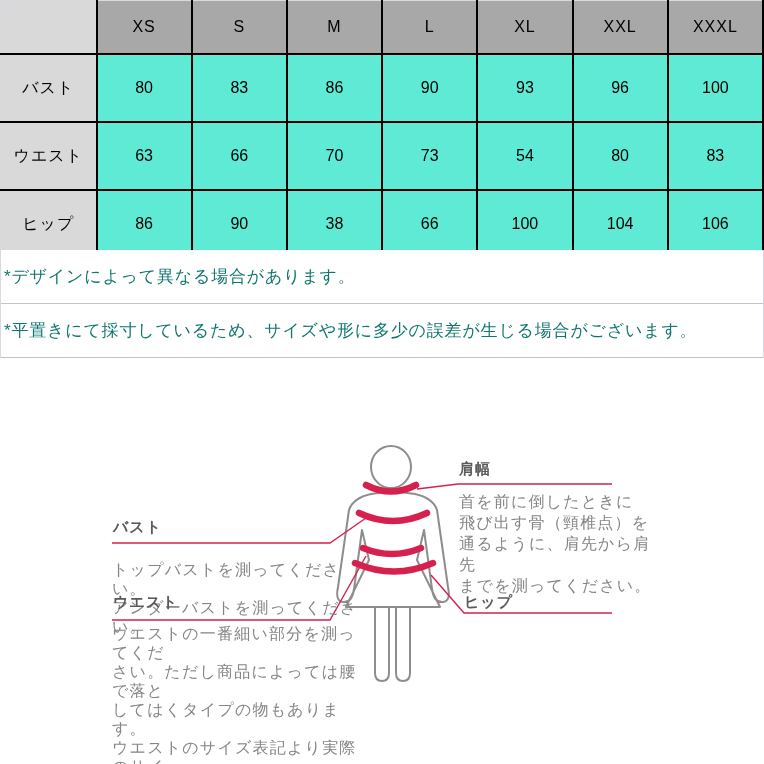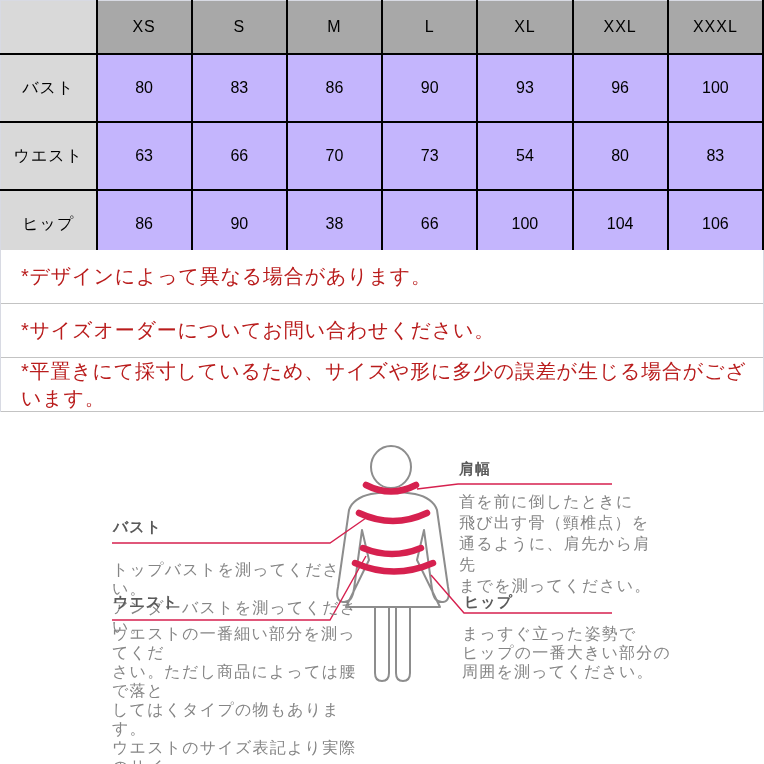--- a/index.html
+++ b/index.html
@@ -11,30 +11,30 @@
   table.size-table{
     position:absolute;top:0;left:0;width:764px;height:250px;
     border-collapse:collapse;table-layout:fixed;
   }
   .size-table th,.size-table td{
     border:2px solid #000;text-align:center;vertical-align:middle;
     font-size:16px;font-weight:normal;padding:0;margin-left:39px;
   }
   .size-table th{background:#a8a8a8;height:52px;letter-spacing:1px;border-top:1px solid #d8dae3;}
   .size-table th.corner{background:#d9d9d9;border-left:1px solid #d8dae3;}
-  .size-table td{height:66px;background:#c4b5fd;}
+  .size-table td{height:66px;background:#5eead4;}
   .size-table td.row-label{background:#d9d9d9;border-left:1px solid #d8dae3;letter-spacing:1px;}
   
   .notes{
     position:absolute;top:250px;left:0;width:762px;
     border-left:1px solid #d8dae3;border-right:1px solid #d8dae3;
   }
   .note{
     height:53px;border-bottom:1px solid #c3c3c3;display:flex;align-items:center;
-    padding-left:20px;font-size:20px;letter-spacing:0.8px;color:#b91c1c;background:#fff;
+    padding-left:3px;font-size:17px;letter-spacing:0.8px;color:#0f766e;background:#fff;
   }
   
   .diagram{position:absolute;top:417px;left:0;width:612px;height:347px;}
   .diagram svg{position:absolute;top:0;left:0;}
   .guide-label{
     position:absolute;font-size:15px;font-weight:bold;color:#5a5a5a;letter-spacing:1px;
   }
   .guide-desc{
     position:absolute;font-size:16px;color:#858585;letter-spacing:1.2px;
     white-space:pre-line;line-height:19px;
@@ -96,21 +96,20 @@
       <td>66</td>
       <td>100</td>
       <td>104</td>
       <td>106</td>
     </tr>
   </tbody>
     </table>
 
   <div class="notes">
     <div class="note">*デザインによって異なる場合があります。</div>
-    <div class="note">*サイズオーダーについてお問い合わせください。</div>
     <div class="note">*平置きにて採寸しているため、サイズや形に多少の誤差が生じる場合がございます。</div>
   </div>
 
   <div class="diagram">
 
     <svg width="764" height="347" viewBox="0 0 764 347">
 
       <ellipse cx="391" cy="50" rx="20" ry="21" fill="#fff" stroke="#8d8d8d" stroke-width="2"></ellipse>
       <path d="M 371 77 Q 353 81 349 93 L 338 170 Q 335 184 343 185 Q 352 186 354 172
                L 362 113 L 369 143 L 346 190 L 440 190 L 417 143 L 424 113
@@ -141,18 +140,15 @@
 アンダーバストを測ってください。</div>
 
     <div class="guide-label" style="left:113px;top:176px;">ウエスト</div>
     <div class="guide-desc" style="left:112px;top:207px;width:250px;">ウエストの一番細い部分を測ってくだ
 さい。ただし商品によっては腰で落と
 してはくタイプの物もあります。
 ウエストのサイズ表記より実際のサイ
 ズは、若干大きくなります。</div>
 
     <div class="guide-label" style="left:464px;top:176px;">ヒップ</div>
-    <div class="guide-desc" style="left:462px;top:207px;width:210px;">まっすぐ立った姿勢で
-ヒップの一番大きい部分の
-周囲を測ってください。</div>
   </div>
 
 </div>
 
 </body></html>

